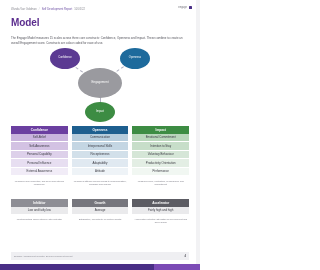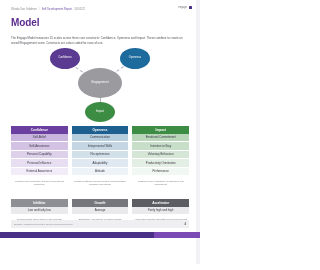--- a/index.html
+++ b/index.html
@@ -11,21 +11,21 @@
     width: 200px;
     height: 270px;
     overflow: hidden;
     font-family: "Liberation Sans", sans-serif;
     position: relative;
   }
   .page {
     position: absolute;
     left: 0; top: 0;
     width: 200px;
-    height: 238px;
+    height: 270px;
     background: #ffffff;
     box-sizing: border-box;
   }
 
   
   .crumb-row {
     position: absolute;
     left: 11px; top: 7px; right: 8px;
     height: 7px;
     display: flex;

